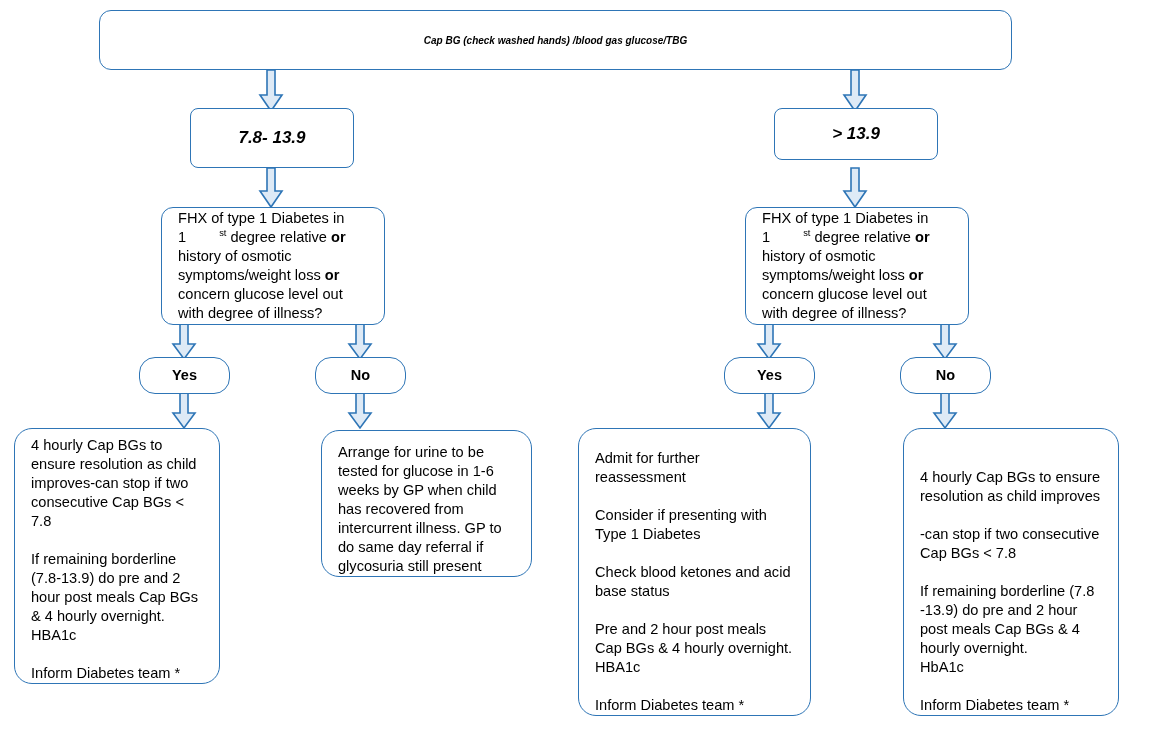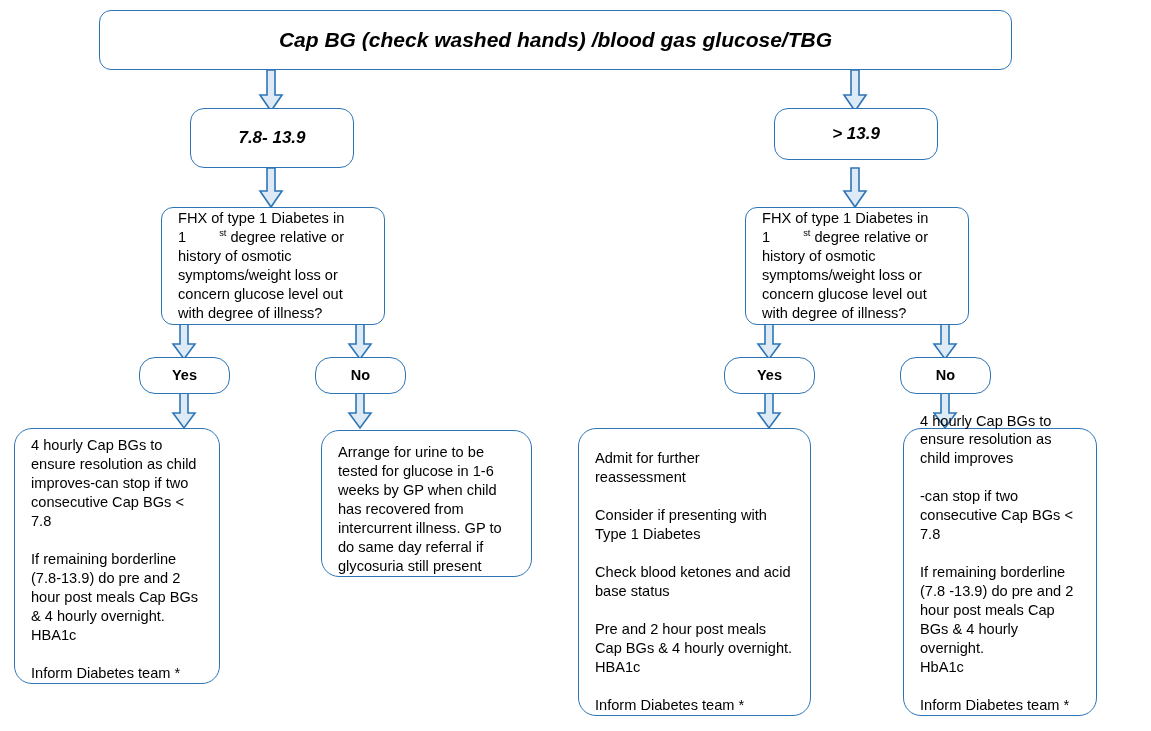--- a/index.html
+++ b/index.html
@@ -23,32 +23,32 @@
   .node.center{justify-content:center;text-align:center;}
   .node .txt{
     display:block;
     width:100%;
     font-size:14.6px;
     line-height:1.30;
     white-space:pre-wrap;
   }
 
   
-  .hdr .txt{font-weight:bold;font-style:italic;font-size:21px;}
-  .val{border-radius:14px;}
+  .hdr .txt{font-weight:bold;font-style:italic;font-size:10px;}
+  .val{border-radius:8px;}
   .val .txt{font-weight:bold;font-style:italic;font-size:17px;text-align:center;}
   .yn{border-radius:16px;}
   .yn .txt{font-weight:bold;font-size:14.5px;text-align:center;}
 
   .node.body .txt{padding:0 16px;}
   .node.topalign{align-items:flex-end;}
   .node.topalign .txt{padding-top:14px;}
 
   sup{font-size:0.64em;vertical-align:super;line-height:0;margin-left:33px;}
-  b{font-weight:normal;}
+  b{font-weight:bold;}
 
   
   .arrow{position:absolute;}
   .arrow svg{display:block;overflow:visible;}
 </style>
 </head>
 <body>
 
 <div id="canvas">
 
@@ -174,21 +174,21 @@
 Consider if presenting with Type 1 Diabetes
 
 Check blood ketones and acid base status
 
 Pre and 2 hour post meals Cap BGs &amp; 4 hourly overnight.
 HBA1c
 
 Inform Diabetes team *</span>
   </div>
 
-  <div class="node body topalign" style="left:903px;top:428px;width:194px;height:288px;border-radius:18px;">
+  <div class="node body topalign" style="left:903px;top:428px;width:216px;height:288px;border-radius:18px;">
     <span class="txt">4 hourly Cap BGs to ensure resolution as child improves
 
 -can stop if two consecutive Cap BGs &lt; 7.8
 
 If remaining borderline (7.8 -13.9) do pre and 2 hour post meals Cap BGs &amp; 4 hourly overnight.
 HbA1c
 
 Inform Diabetes team *</span>
   </div>
 

